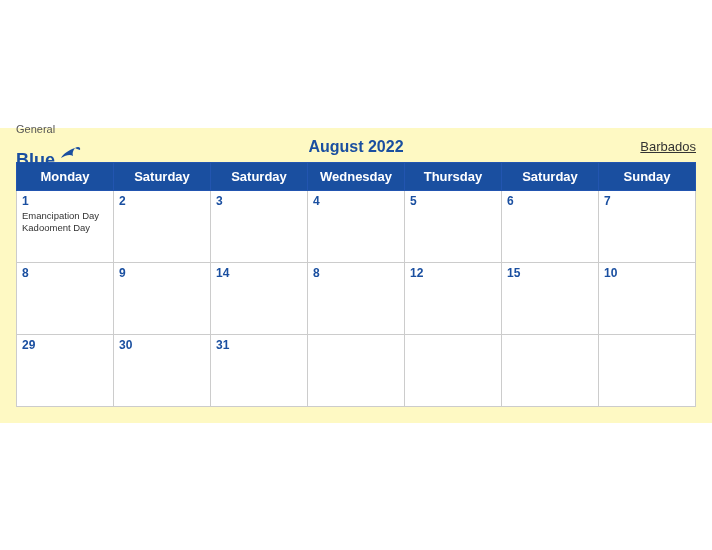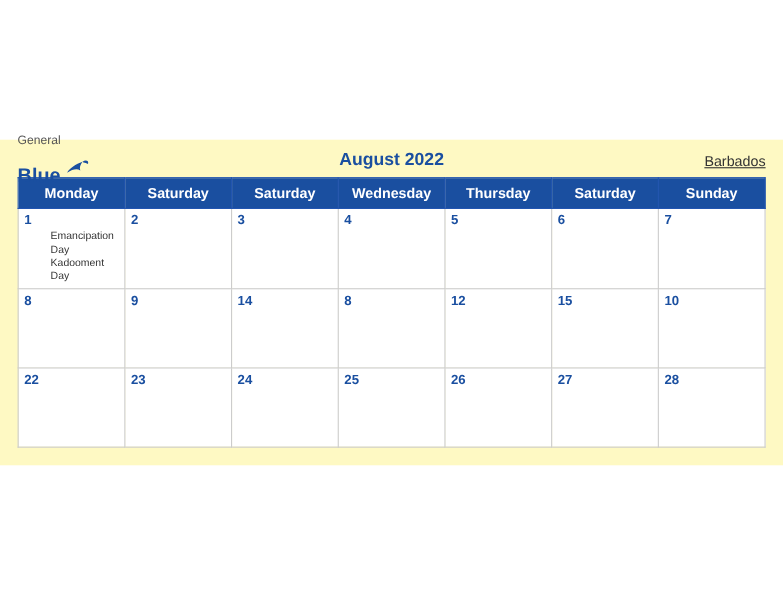--- a/index.html
+++ b/index.html
@@ -90,21 +90,20 @@
       font-size: 12px;
       font-weight: bold;
       color: #1a4fa0;
       display: block;
     }
     .holiday-text {
       font-size: 9.5px;
       color: #333;
       line-height: 1.3;
       margin-top: 2px;
-      margin-left: 24px;
     }
     
   </style>
 </head>
 <body>
 
 <div class="calendar-wrapper">
   <div class="calendar-header">
     <div class="logo-area">
       <span class="logo-general">General</span>
@@ -176,36 +175,28 @@
           </td>
           <td>
             <span class="day-number">15</span>
           </td>
           <td>
             <span class="day-number">10</span>
           </td>
         </tr>
         <tr>
           <td>
-            <span class="day-number">22</span>
-          </td>
-          <td>
-            <span class="day-number">23</span>
-          </td>
-          <td>
-            <span class="day-number">24</span>
-          </td>
-          <td>
-            <span class="day-number">25</span>
-          </td>
-          <td>
-            <span class="day-number">26</span>
-          </td>
-          <td>
-            <span class="day-number">27</span>
-          </td>
-          <td>
-            <span class="day-number">28</span>
-          </td>
+            <span class="day-number">29</span>
+          </td>
+          <td>
+            <span class="day-number">30</span>
+          </td>
+          <td>
+            <span class="day-number">31</span>
+          </td>
+          <td></td>
+          <td></td>
+          <td></td>
+          <td></td>
         </tr>
       </tbody>
   </table>
 </div>
 
 </body></html>

